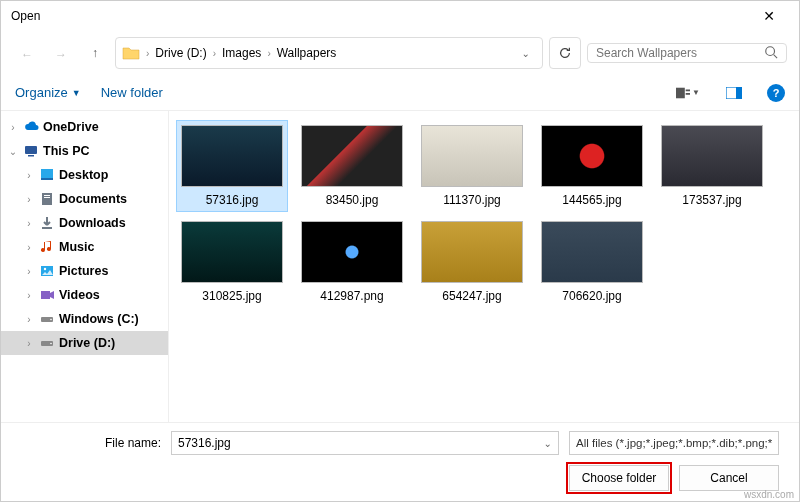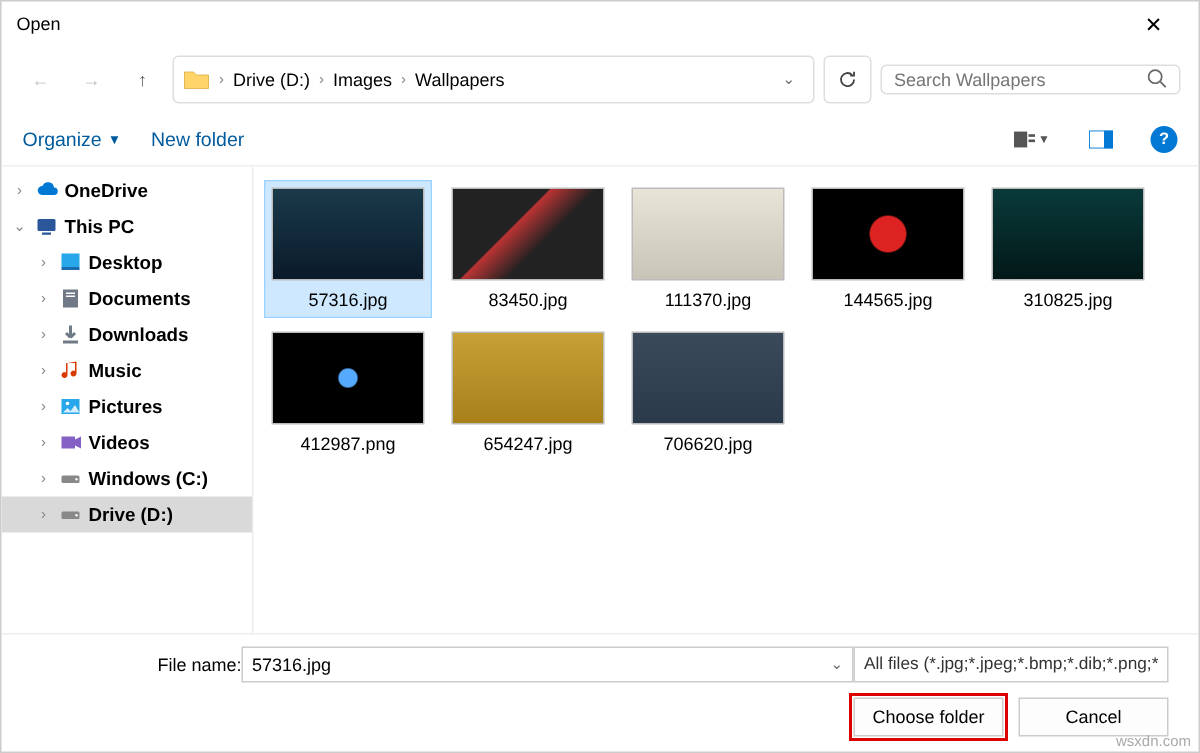--- a/index.html
+++ b/index.html
@@ -45,21 +45,21 @@
 
 .content { flex:1; padding: 10px 8px; overflow:auto;}
 .grid { display:flex; flex-wrap:wrap; gap: 6px 10px;}
 .thumb { width: 110px; display:flex; flex-direction:column; align-items:center; padding:4px; gap:6px;}
 .thumb.sel { background:#cde8ff; outline:1px solid #99d1ff;}
 .thumb .img { width: 102px; height: 62px; background:#888; border:1px solid #bbb;}
 .thumb .fname { font-size:12px; text-align:center;}
 
 
 .bottom { border-top:1px solid #eee; padding: 8px 20px 10px 20px;}
-.row1 { display:flex; align-items:center; margin-bottom:10px;}
+.row1 { display:flex; align-items:center; gap:10px; margin-bottom:10px;}
 .row1 .flabel { width: 140px; text-align:right; font-size:12px;}
 .row1 .fname-input { flex:1; height:24px; border:1px solid #ccc; padding:0 6px; display:flex; align-items:center; justify-content:space-between;}
 .row1 .filter { width: 210px; height:24px; border:1px solid #ccc; padding:0 6px; display:flex; align-items:center; font-size:11.5px; color:#333; white-space:nowrap; overflow:hidden;}
 .row2 { display:flex; justify-content:flex-end; gap:10px;}
 .btn { height:26px; min-width:100px; border:1px solid #ccc; background:#fdfdfd; display:flex; align-items:center; justify-content:center; font-size:12px; padding:0 10px;}
 .btn.primary { outline:2px solid #d00; outline-offset:1px;}
 
 .folder-svg{fill:#ffd56b;stroke:#d9a63a;stroke-width:0.5;}
 </style>
 </head>
@@ -252,20 +252,24 @@
           </div>
           <div class="thumb">
             <div class="img" style="background:linear-gradient(#e8e4d8,#c8c4b8)"></div>
             <div class="fname">111370.jpg</div>
           </div>
           <div class="thumb">
             <div class="img" style="background:radial-gradient(circle,#d22 20%,#000 22%)"></div>
             <div class="fname">144565.jpg</div>
           </div>
           <div class="thumb">
+            <div class="img" style="background:linear-gradient(#4a4a52,#2a2a32)"></div>
+            <div class="fname">173537.jpg</div>
+          </div>
+          <div class="thumb">
             <div class="img" style="background:linear-gradient(#0a3a3a,#021818)"></div>
             <div class="fname">310825.jpg</div>
           </div>
           <div class="thumb">
             <div class="img" style="background:radial-gradient(circle,#5af 10%,#000 12%)"></div>
             <div class="fname">412987.png</div>
           </div>
           <div class="thumb">
             <div class="img" style="background:linear-gradient(#c8a038,#a8801a)"></div>
             <div class="fname">654247.jpg</div>

